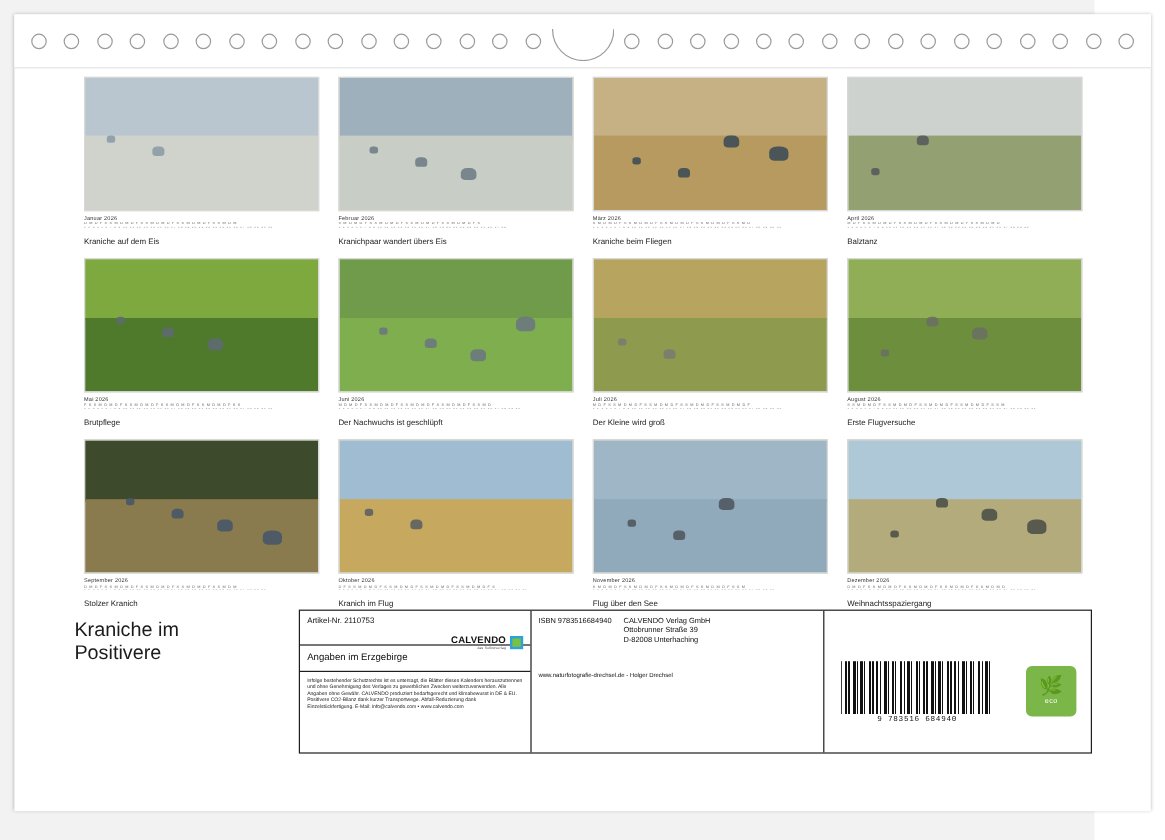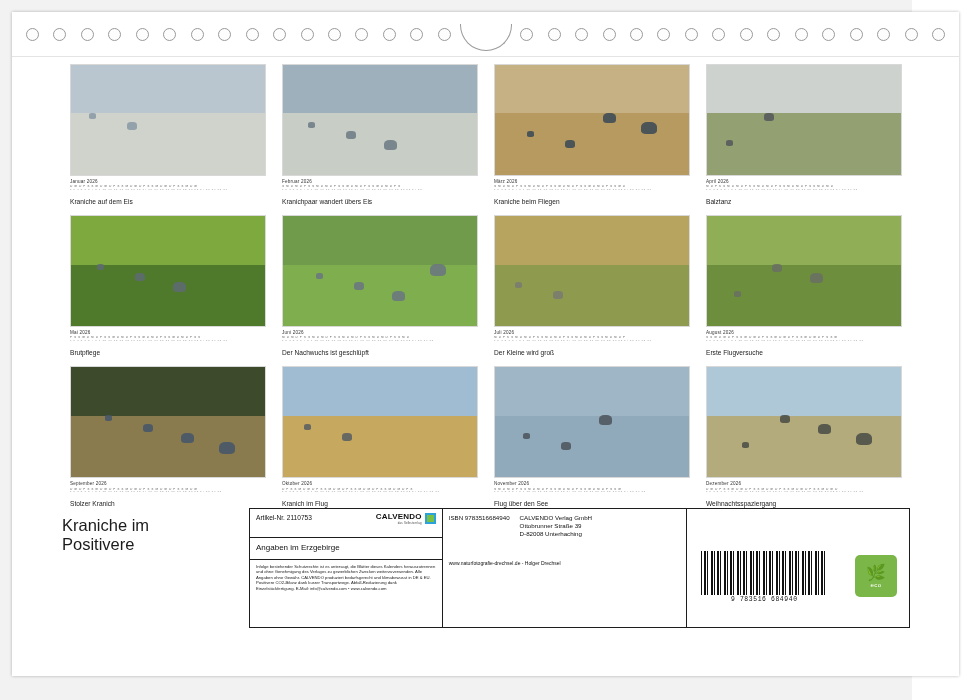--- a/index.html
+++ b/index.html
@@ -193,21 +193,21 @@
     width: 222px;
     padding: 5px 6px;
   }
   .artnr {
     font-size: 6.6px;
     color: #111;
   }
   .brand-row {
     position: absolute;
     right: 6px;
-    top: 4px;
+    top: 21px;
     display: flex;
     align-items: flex-start;
     gap: 3px;
   }
   .brand-name {
     font-size: 8px;
     font-weight: bold;
     color: #111;
     letter-spacing: 0.2px;
     line-height: 1;

